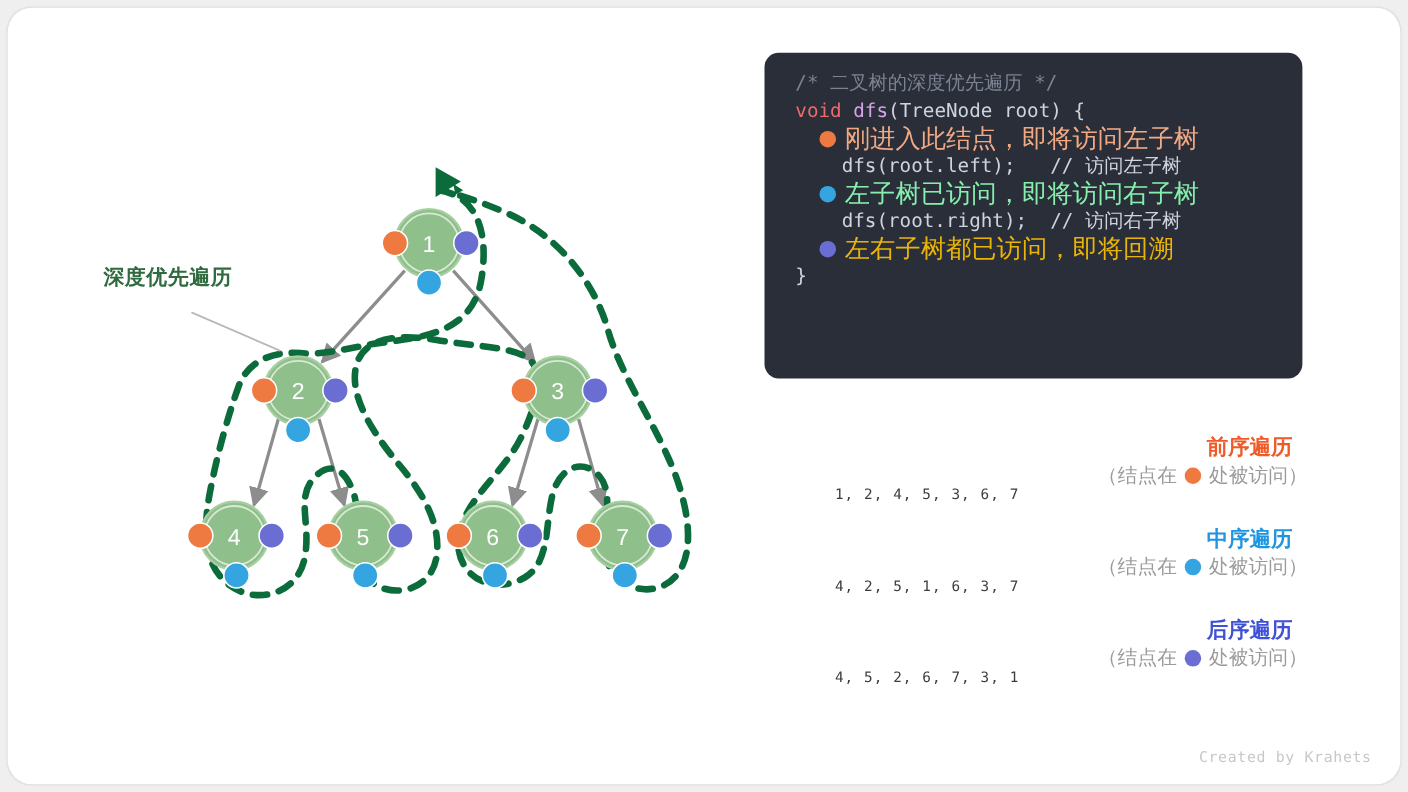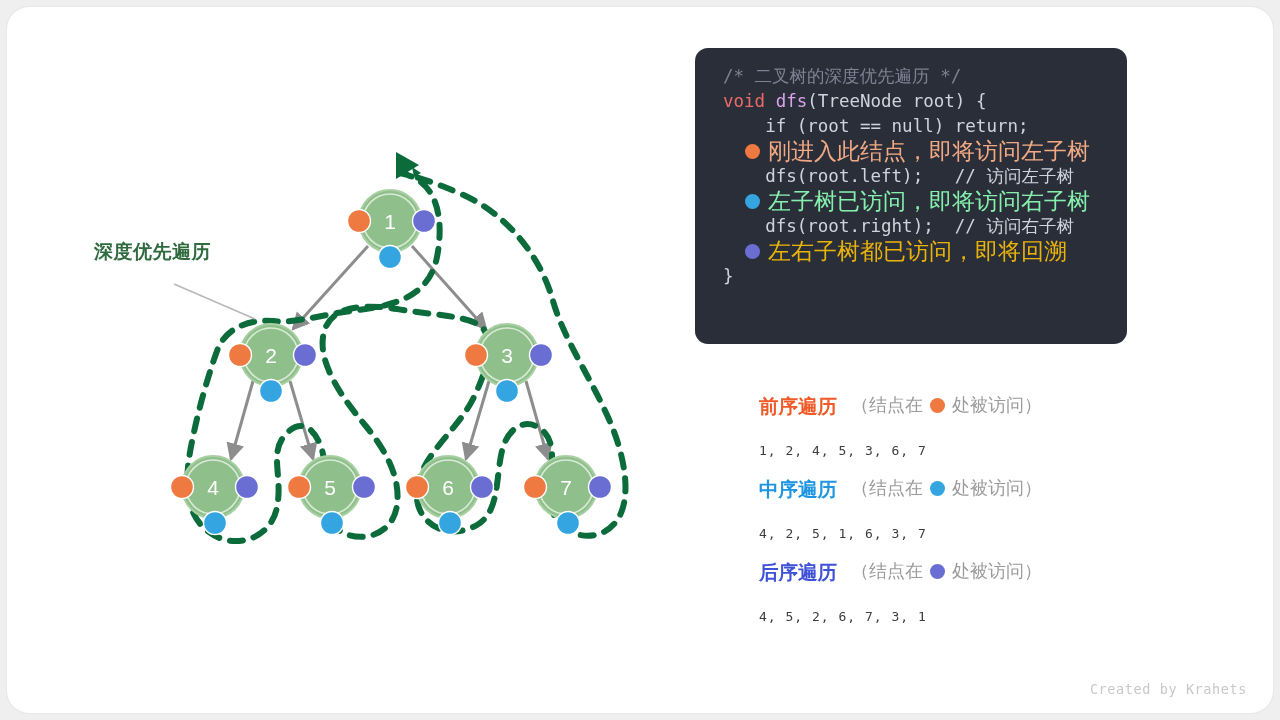--- a/index.html
+++ b/index.html
@@ -52,21 +52,21 @@
     font-size: 19px;
     letter-spacing: 0.5px;
     white-space: nowrap;
   }
 
   
   #code-block {
     position: absolute;
     left: 688px;
     top: 41px;
-    width: 432px;
+    width: 489px;
     height: 296px;
     background: #292e39;
     border-radius: 13px;
     box-sizing: border-box;
     padding: 16px 8px 0 0;
     font-family: "DejaVu Sans Mono", "Liberation Mono", monospace;
     font-size: 17.5px;
     line-height: 25px;
     color: #cfd3dc;
   }
@@ -98,23 +98,24 @@
   
   #legend {
     position: absolute;
     left: 752px;
     top: 386px;
     width: 430px;
   }
   .legend-group { margin-bottom: 3px; }
   .legend-head {
     display: flex;
-    align-items: flex-start;
+    align-items: flex-end;
     height: 34px;
     font-size: 19.5px;
+    flex-direction: column;
   }
   .legend-name { font-weight: bold; margin-right: 14px; }
   .legend-paren {
     color: #9b9b9b;
     font-size: 18px;
     display: flex;
     align-items: center;
     font-family: "Liberation Sans","DejaVu Sans",sans-serif;
   }
   .legend-paren .dot-inline { margin: 0 7px; width: 15px; height: 15px; }
@@ -277,23 +278,20 @@
       <div class="tree-label" style="left:87px; top:232px;">深度优先遍历</div>
     </div>
 
     <div id="code-block">
       <div class="code-line">
         <span class="cmt">/* 二叉树的深度优先遍历 */</span>
       </div>
       <div class="code-line">
         <span class="kw">void</span><span class="fn"> dfs</span><span class="pl">(TreeNode root) {</span>
       </div>
-      <div class="code-line">
-        <span class="pl">    if (root == null) return;</span>
-      </div>
       <div class="code-line" style="padding-left:50px;">
         <span class="dot-inline" style="background:#ee7a42;"></span><span class="note-text note-orange">刚进入此结点，即将访问左子树</span>
       </div>
       <div class="code-line">
         <span class="pl">    dfs(root.left);   // 访问左子树</span>
       </div>
       <div class="code-line" style="padding-left:50px;">
         <span class="dot-inline" style="background:#34a5e0;"></span><span class="note-text note-blue">左子树已访问，即将访问右子树</span>
       </div>
       <div class="code-line">

